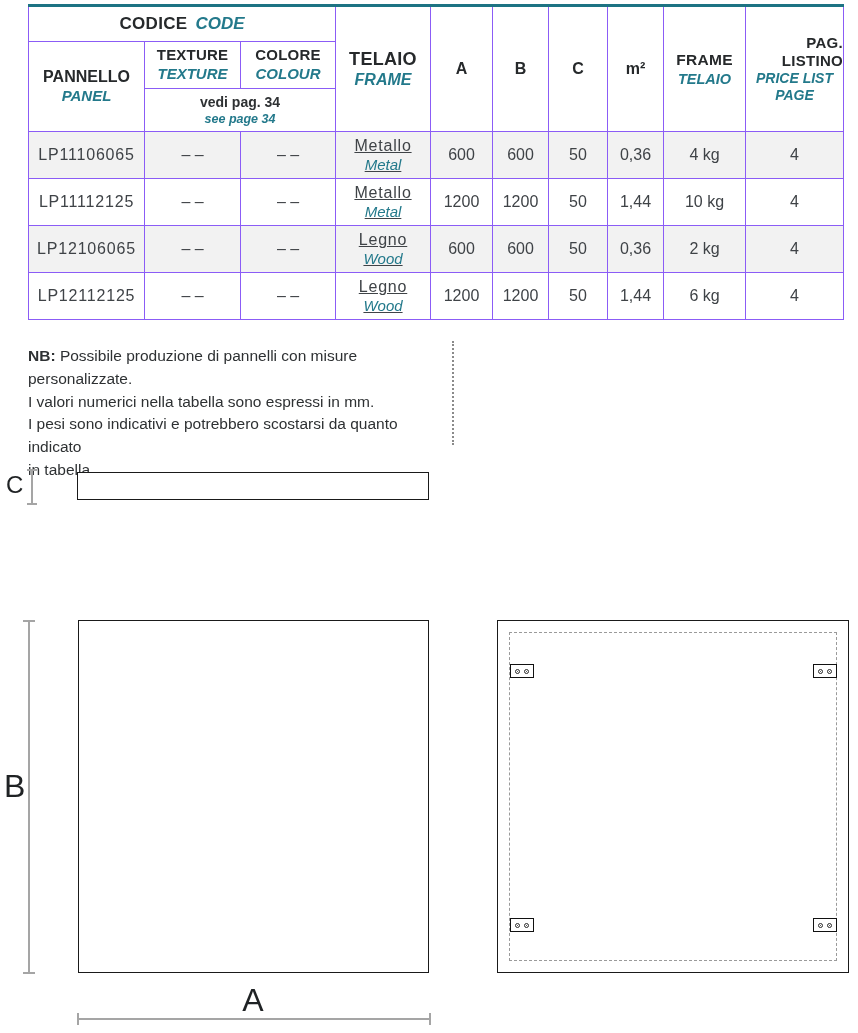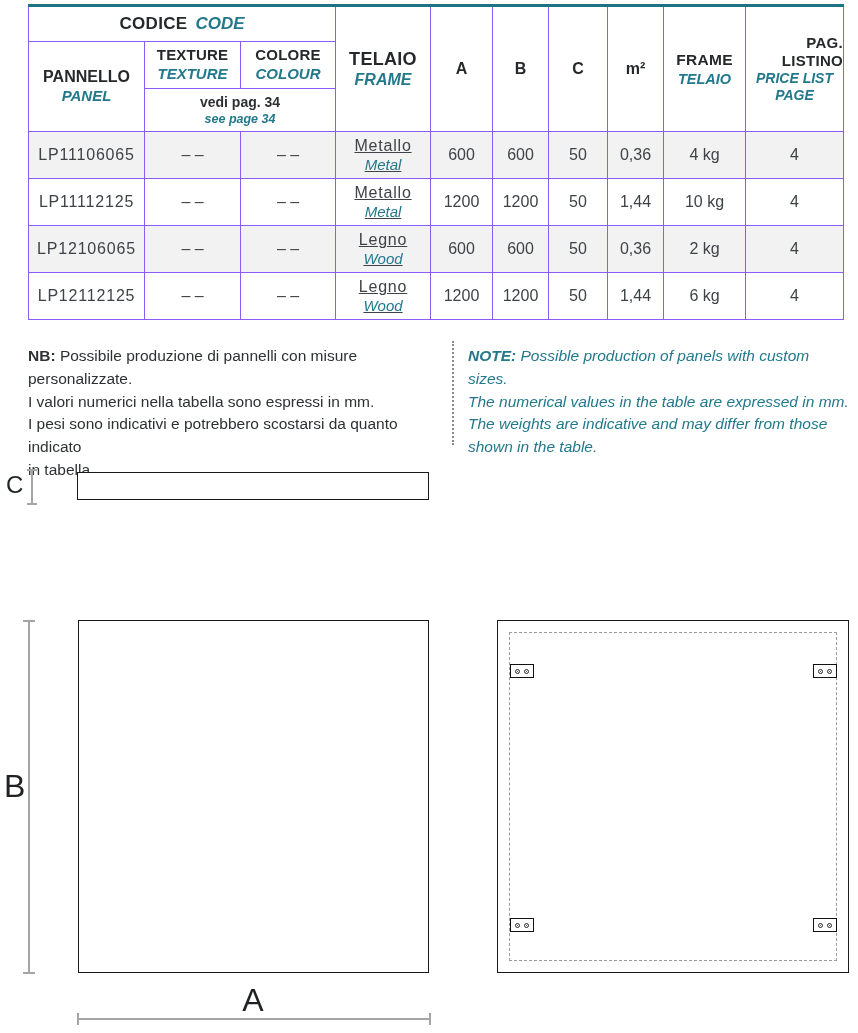--- a/index.html
+++ b/index.html
@@ -230,24 +230,20 @@
           <td>4</td>
         </tr>
       </tbody>
   </table>
 
   <p class="note-it"><b>NB:</b> <span class="pre">Possibile produzione di pannelli con misure personalizzate.
 I valori numerici nella tabella sono espressi in mm.
 I pesi sono indicativi e potrebbero scostarsi da quanto indicato
 in tabella.</span></p>
   <div class="note-divider"></div>
-  <p class="note-en"><b>NOTE:</b> <span class="pre">Possible production of panels with custom sizes.
-The numerical values in the table are expressed in mm.
-The weights are indicative and may differ from those
-shown in the table.</span></p>
 
   <div class="dim-label label-c">C</div>
   <svg class="dimsvg" style="left:25px; top:468px;" width="14" height="38">
     <line x1="7" y1="2" x2="7" y2="36" stroke="#a5a5a5" stroke-width="2"></line>
     <line x1="2" y1="2" x2="12" y2="2" stroke="#a5a5a5" stroke-width="2"></line>
     <line x1="2" y1="36" x2="12" y2="36" stroke="#a5a5a5" stroke-width="2"></line>
   </svg>
   <div class="rect-c"></div>
 
   <div class="dim-label label-b">B</div>

